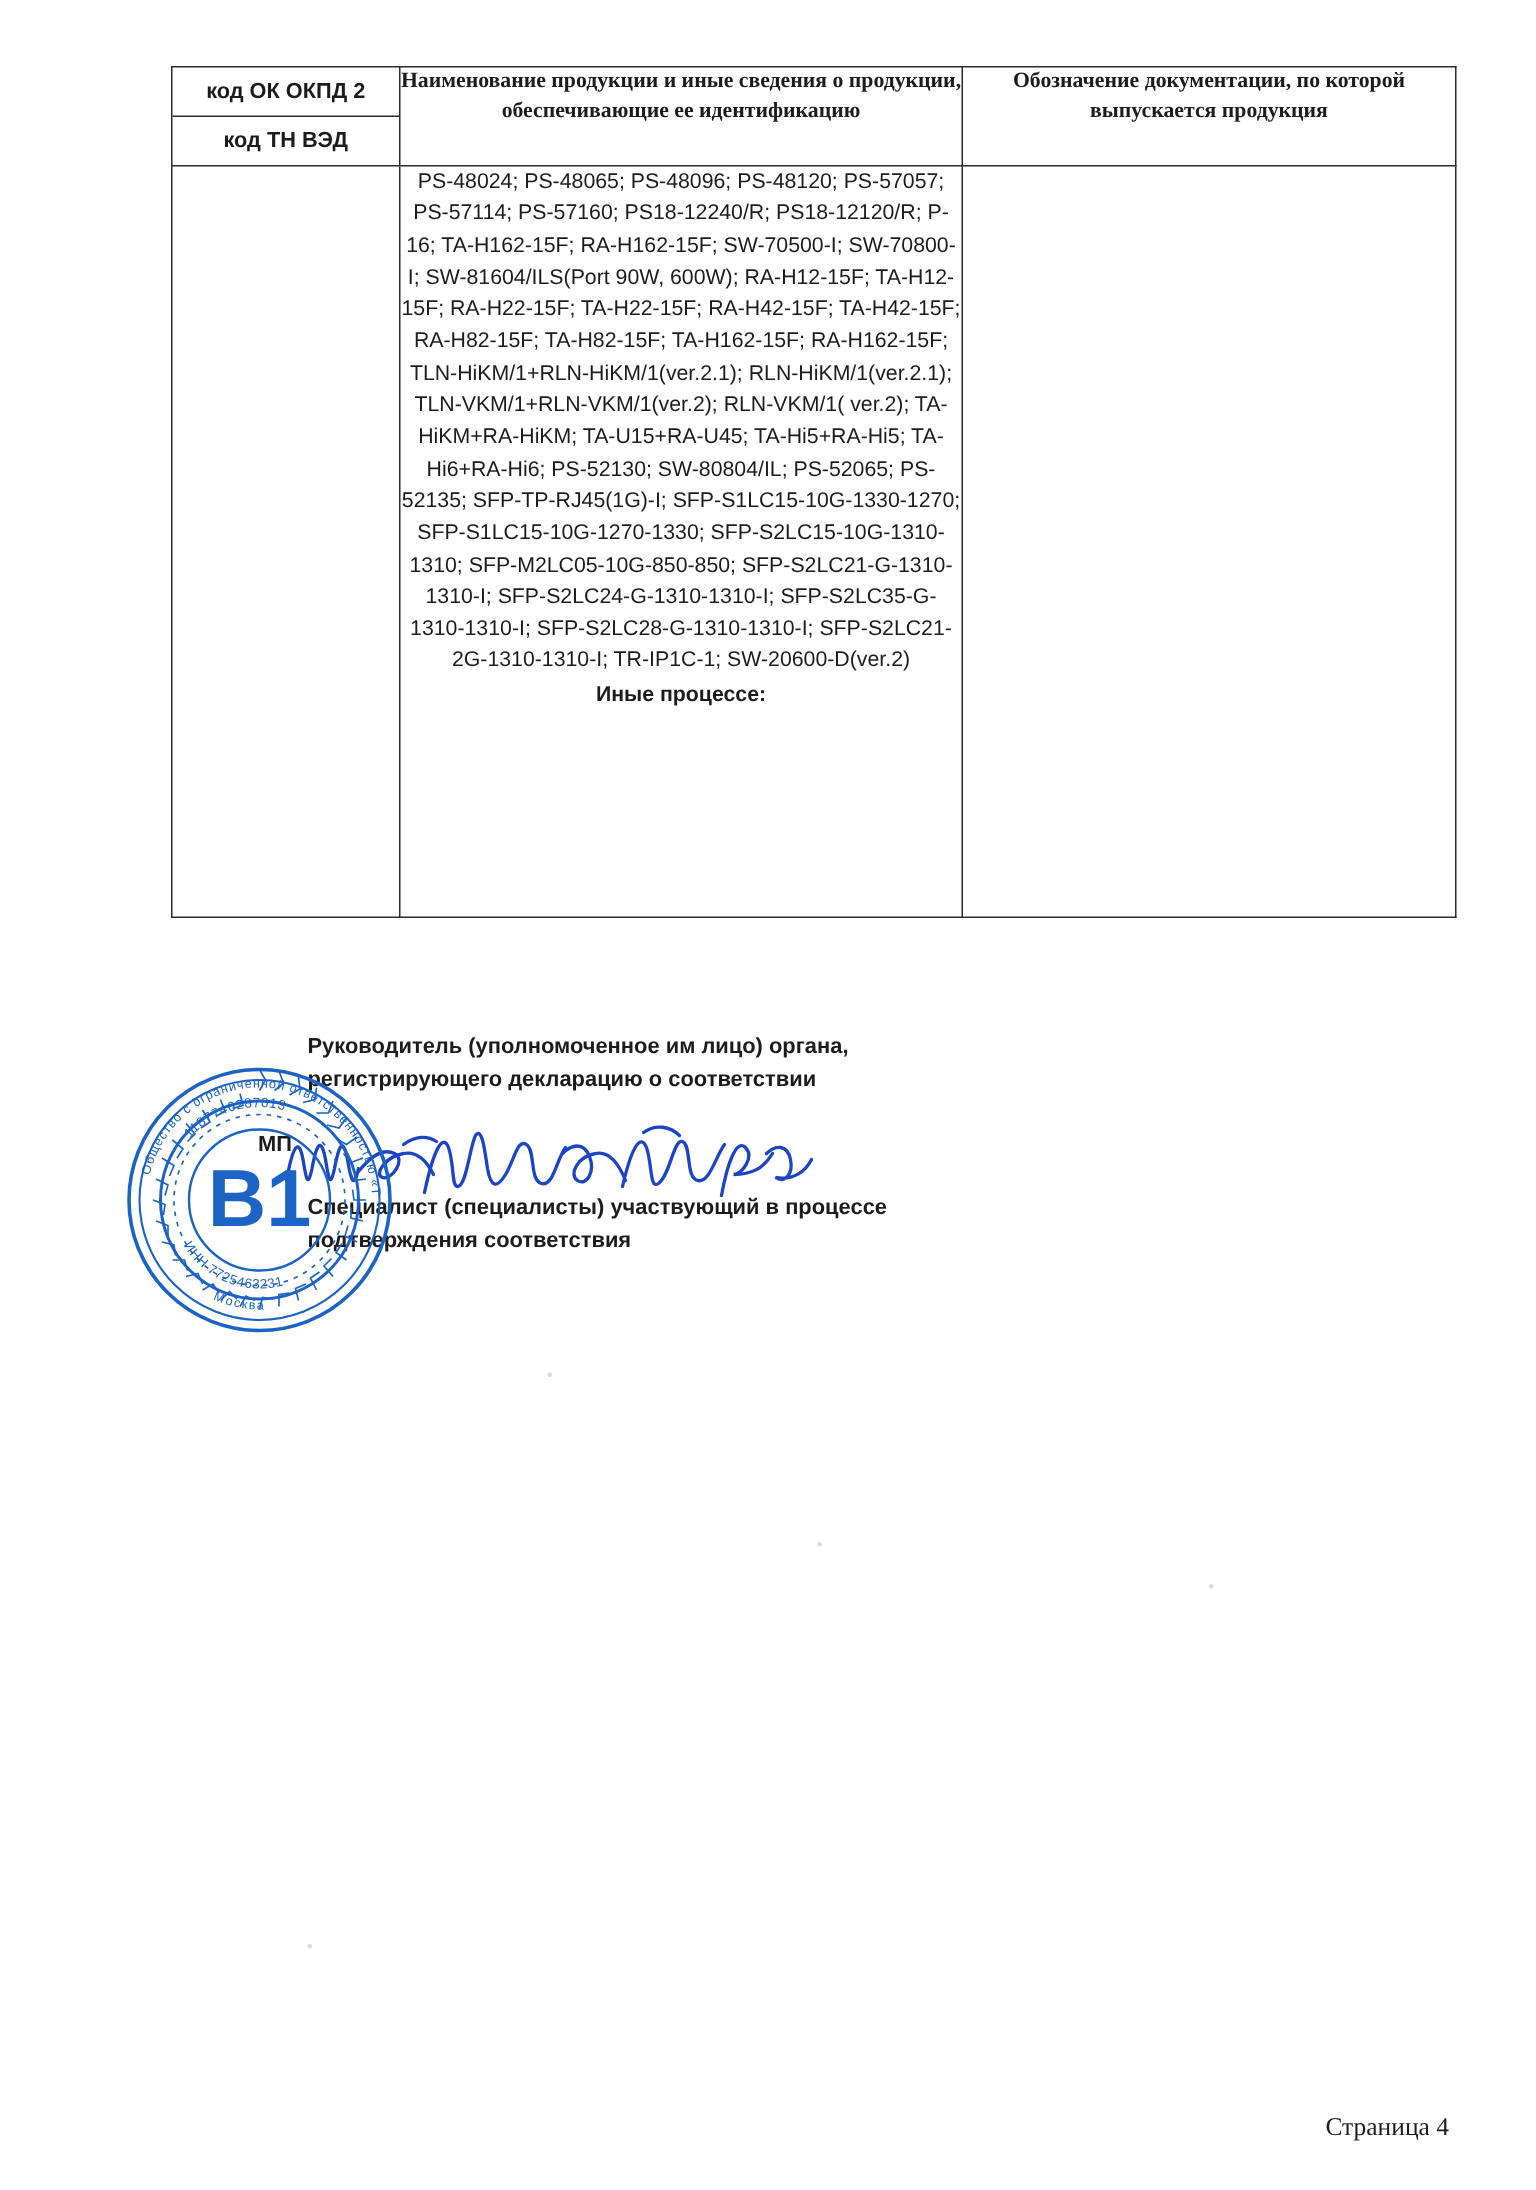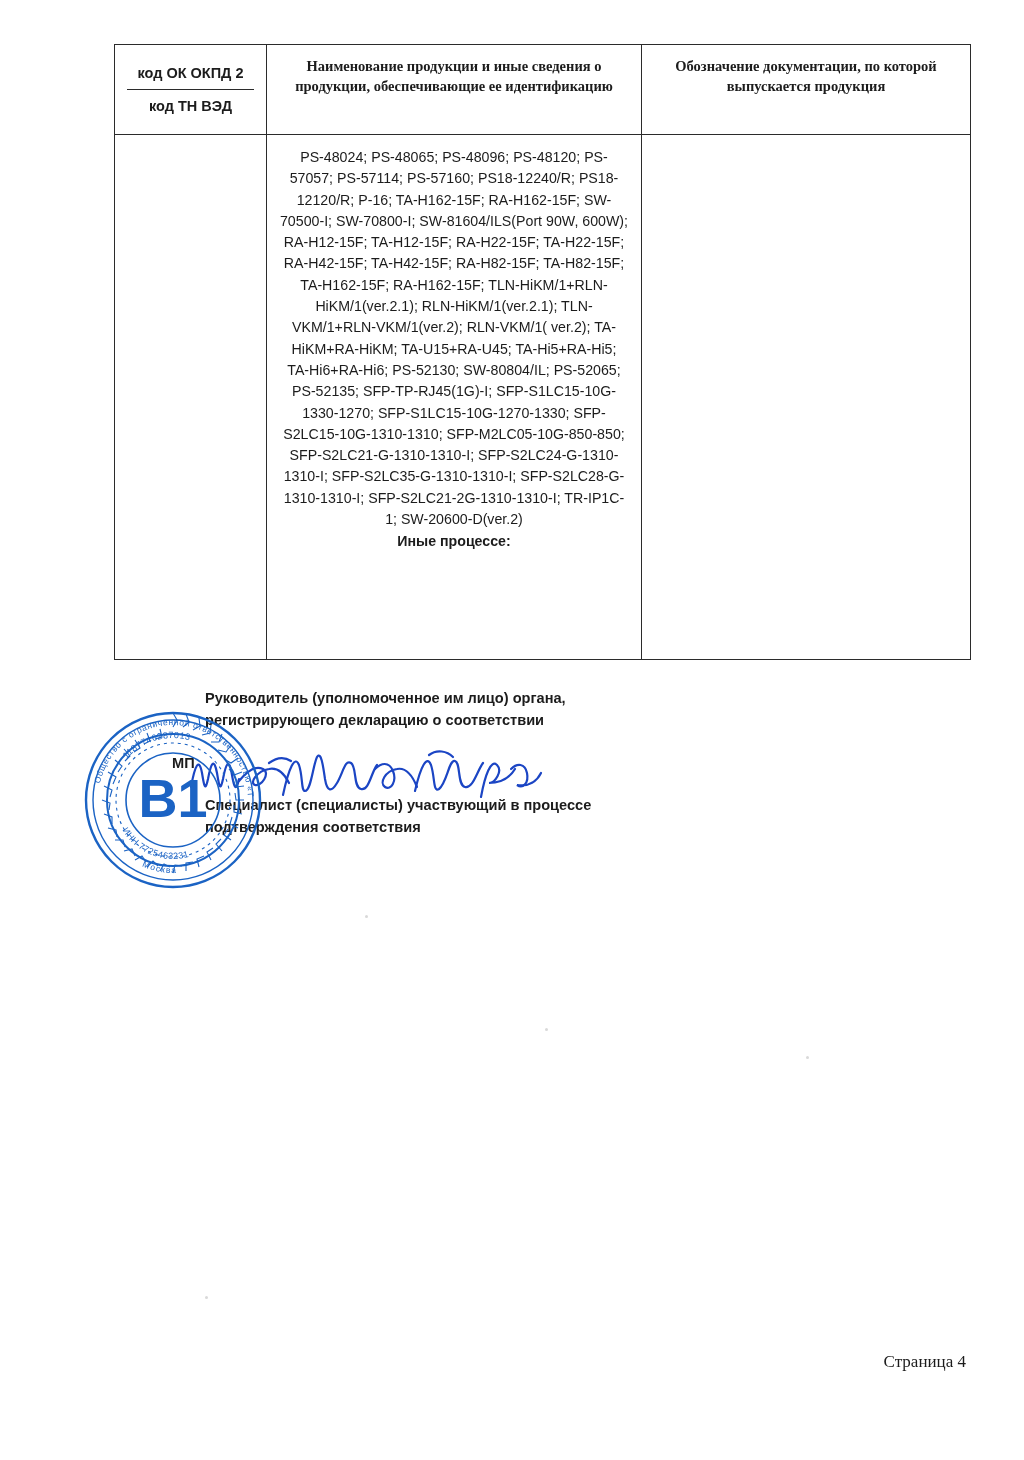--- a/index.html
+++ b/index.html
@@ -21,21 +21,21 @@
     position: absolute;
     left: 114px;
     top: 44px;
     width: 856px;
     border-collapse: collapse;
     table-layout: fixed;
   }
   .doc-table td, .doc-table th {
     border: 1px solid #2b2b2b;
     vertical-align: top;
-    padding: 12px;
+    padding: 0;
   }
   .head-cell {
     text-align: center;
     font-weight: bold;
     font-size: 14.5px;
     line-height: 1.35;
     padding: 6px 6px;
     vertical-align: middle;
     font-family: Liberation Serif, serif;
   }
@@ -114,21 +114,21 @@
     top: 735px;
     width: 380px;
     height: 95px;
     pointer-events: none;
   }
 
   
   .page-number {
     position: absolute;
     right: 58px;
-    top: 1352px;
+    top: 1408px;
     font-family: "Liberation Serif", serif;
     font-size: 17px;
     color: #1c1c1c;
   }
 
   
   .speck {
     position: absolute;
     background: #d9d9d9;
     border-radius: 50%;

